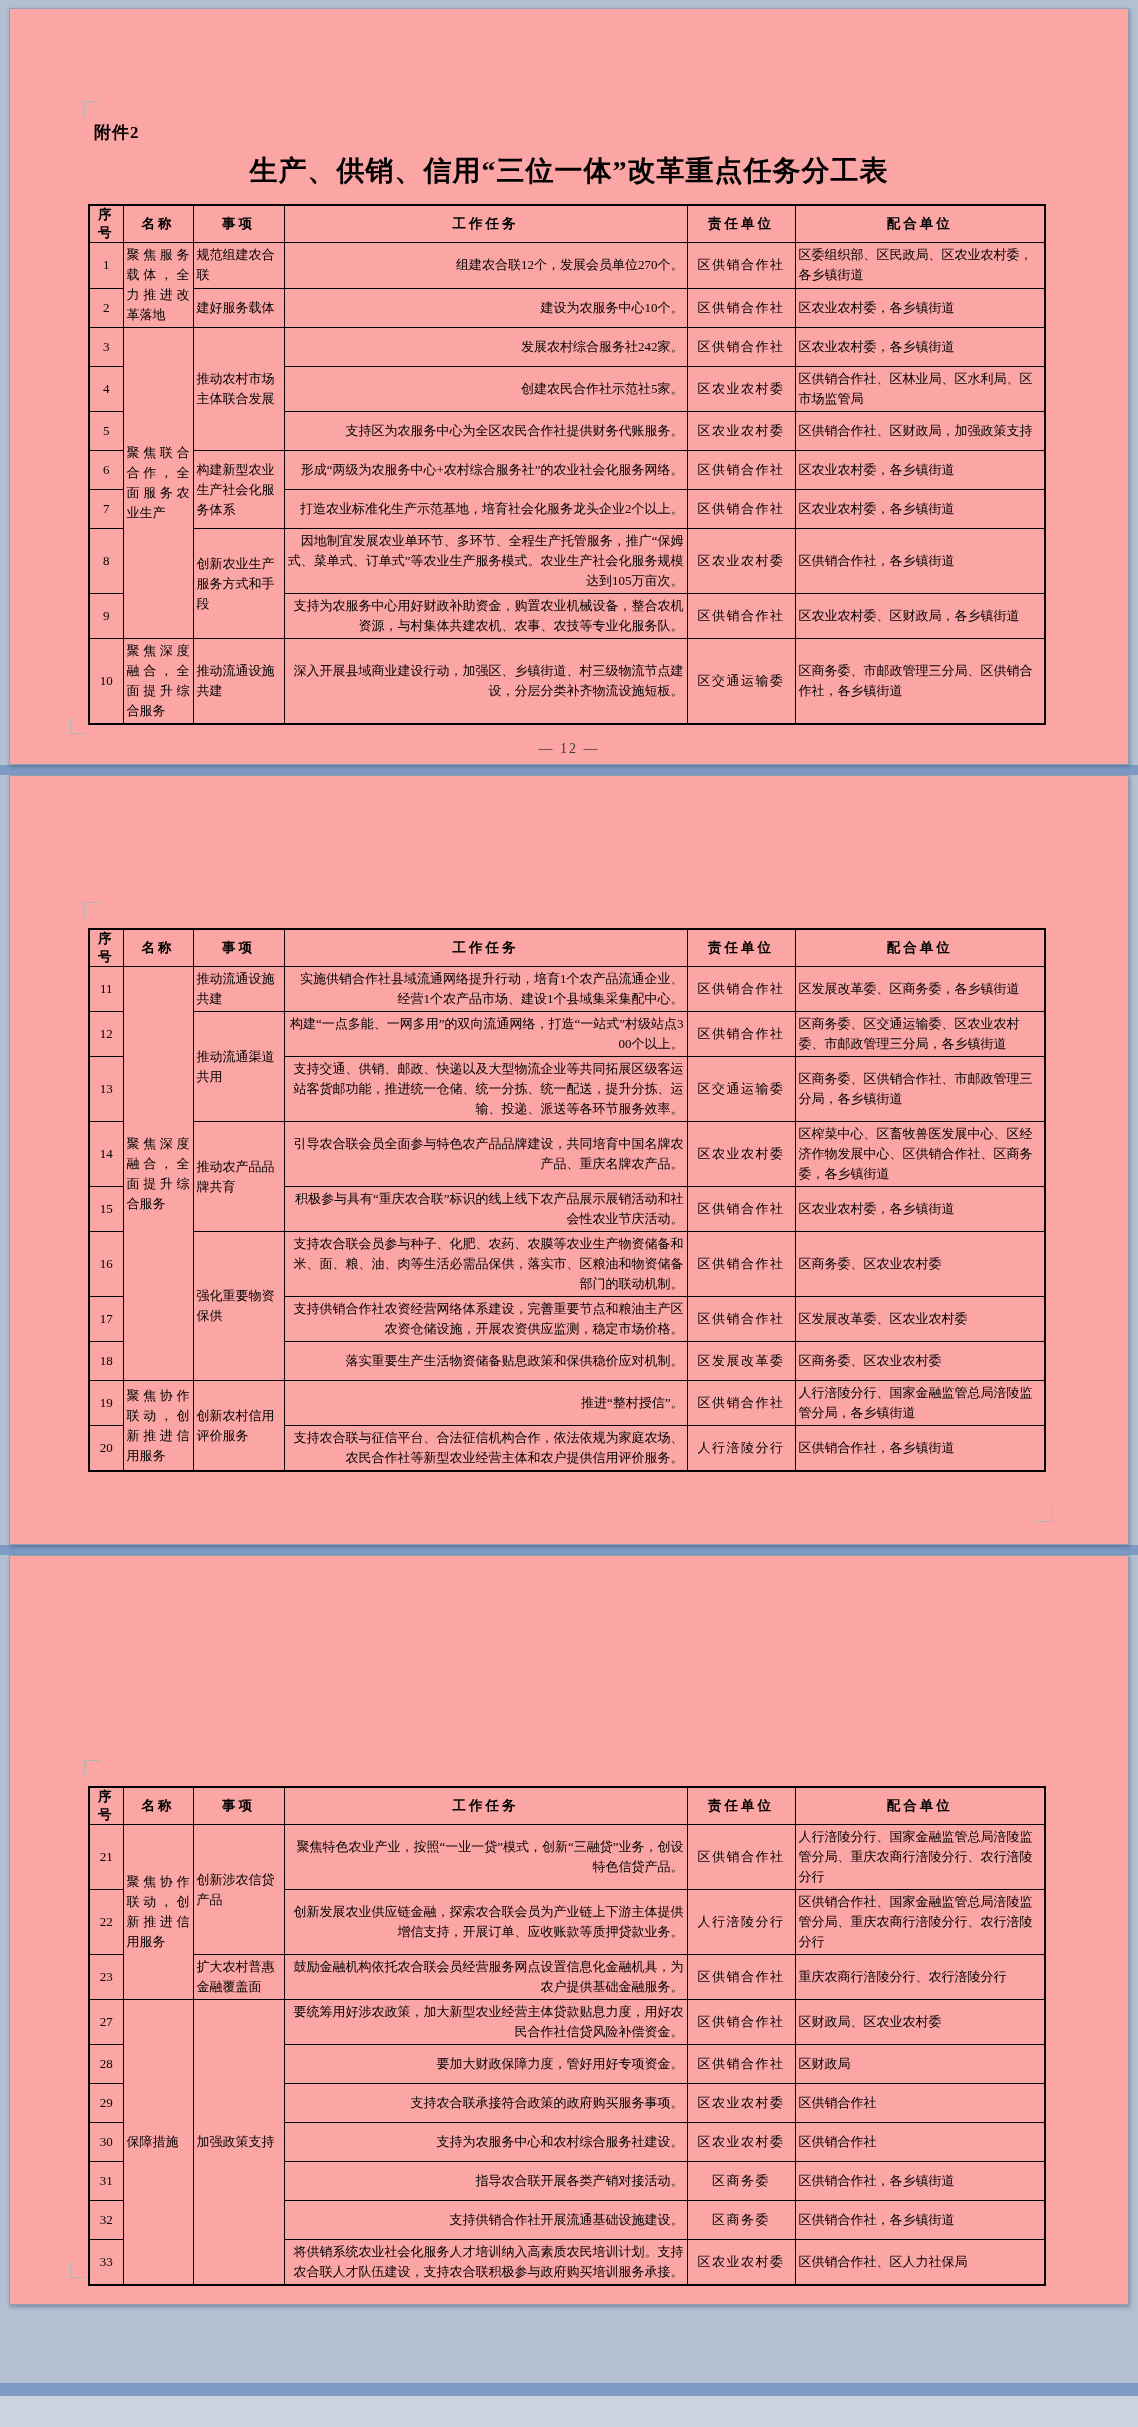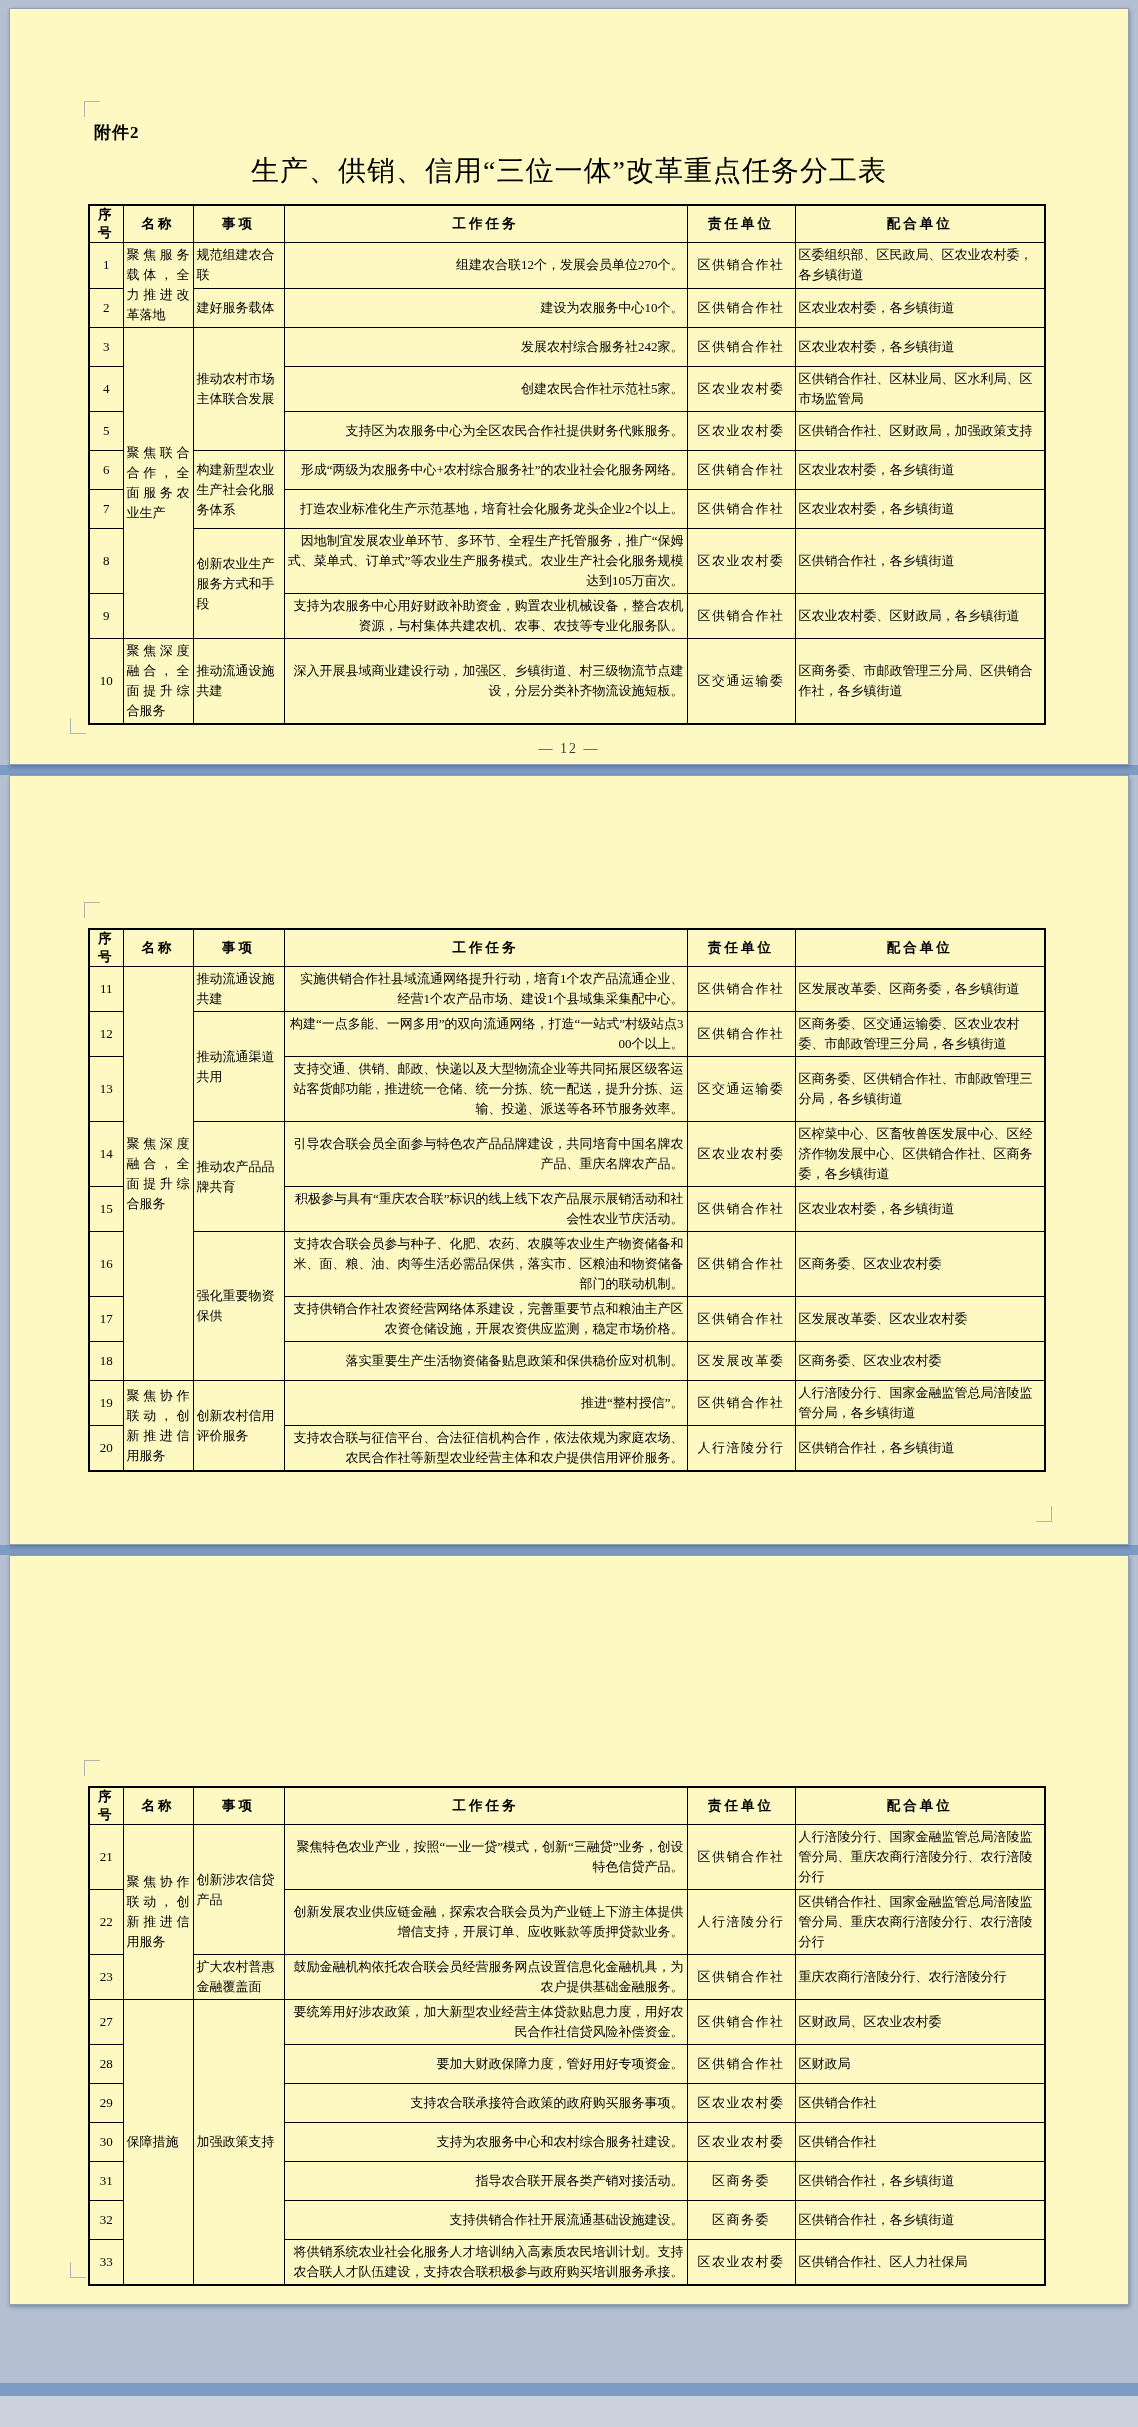--- a/index.html
+++ b/index.html
@@ -3,38 +3,38 @@
 <meta charset="utf-8">
 <style>
   html,body{margin:0;padding:0;}
   body{
     background:#b4c0d2;
     font-family:"Liberation Serif","DejaVu Serif",serif;
     color:#000;
   }
   .canvas{width:1138px;margin:0 auto;padding-top:8px;}
   .page{
-    width:1120px;margin:0 auto;background:#fef9c3;position:relative;
+    width:1120px;margin:0 auto;background:#fca5a5;position:relative;
     border:1px solid #8fa0b4;box-sizing:border-box;
     box-shadow:1px 2px 4px rgba(50,70,100,.45);
     overflow:hidden;
   }
   .page-1{height:757px;}
   .page-2{height:770px;padding-top:152px;}
   .page-3{height:750px;padding-top:230px;}
   .page-gap{height:10px;background:#7d9bc3;}
   .bottom-spacer{height:78px;}
   .bottom-band{height:13px;background:#7d9bc3;}
   .bottom-light{height:31px;background:#ccd3de;}
 
   .attachment{
     margin:112px 0 0 84px;font-size:17px;font-weight:bold;letter-spacing:1px;
   }
   .doc-title{
-    text-align:center;font-size:28px;font-weight:normal;
+    text-align:center;font-size:28px;font-weight:bold;
     margin:8px 0 14px 0;letter-spacing:1px;
   }
   table.doc-table{
     border-collapse:collapse;table-layout:fixed;
     width:956px;margin-left:78px;
     border:2px solid #000;
     padding-left:10px;
   }
   .doc-table th,.doc-table td{
     border:1px solid #000;

